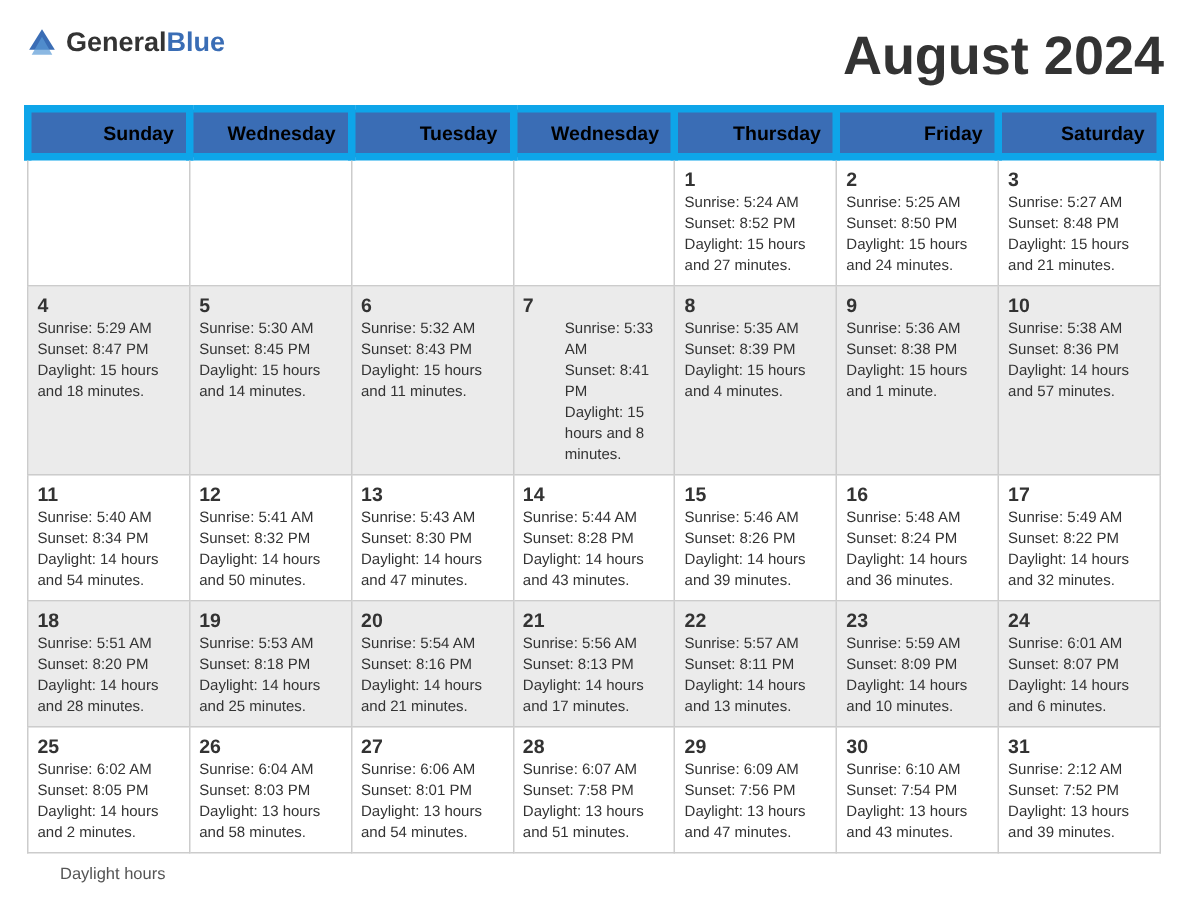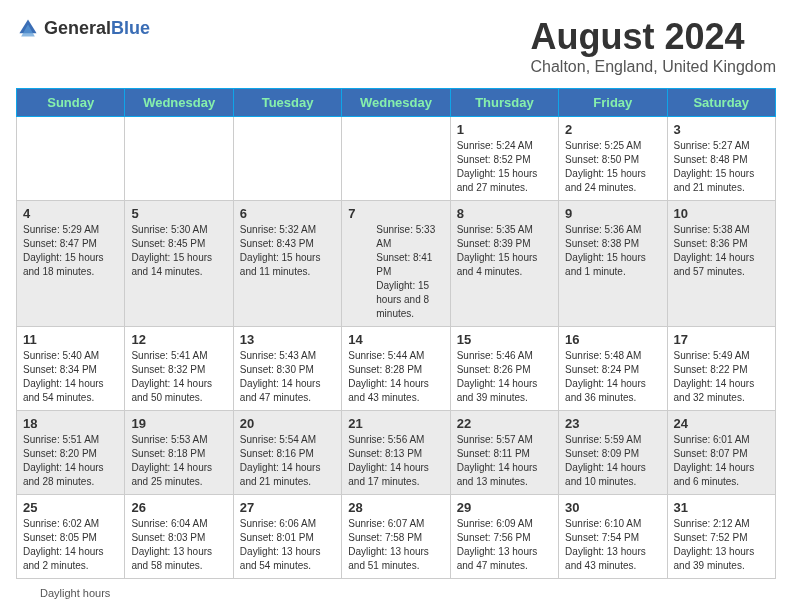--- a/index.html
+++ b/index.html
@@ -20,43 +20,43 @@
       display: flex;
       align-items: center;
       gap: 4px;
       justify-content: flex-end;
     }
     .logo-icon {
       width: 24px;
       height: 24px;
     }
     .title-block {
-      text-align: left;
+      text-align: center;
     }
     .calendar-title {
       font-size: 36px;
       font-weight: bold;
       color: #333;
     }
     .calendar-subtitle {
       font-size: 16px;
       color: #555;
     }
     .calendar {
       width: 100%;
       border-collapse: collapse;
       border: 1px solid #ccc;
     }
     .calendar th {
       background-color: #3a6db5;
-      color: #86efac;
-      text-align: center;
+      color: #000000;
+      text-align: right;
       padding: 6px 8px;
       font-size: 13px;
-      border: 1px solid #0ea5e9;
+      border: 5px solid #0ea5e9;
     }
     .calendar td {
       vertical-align: top;
       padding: 5px 6px;
       border: 1px solid #ccc;
       width: calc(100% / 7);
       min-height: 80px;
       font-size: 11px;
       color: #333;
       background: #fff;
@@ -97,21 +97,20 @@
     <svg class="logo-icon" viewBox="0 0 28 28" xmlns="http://www.w3.org/2000/svg">
       <polygon points="14,4 24,20 4,20" fill="#3a6db5"></polygon>
       <polygon points="14,10 22,24 6,24" fill="#5a9ad5" opacity="0.7"></polygon>
     </svg>
     <div>
       <span style="font-size:18px;font-weight:bold;color:#333;">General</span><span style="font-size:18px;font-weight:bold;color:#3a6db5;">Blue</span>
     </div>
   </div>
   <div class="title-block">
     <div class="calendar-title">August 2024</div>
-    <div class="calendar-subtitle">Chalton, England, United Kingdom</div>
   </div>
 </div>
 
 <table class="calendar">
   <thead>
     <tr>
       <th>Sunday</th>
       <th>Wednesday</th>
       <th>Tuesday</th>
       <th>Wednesday</th>

